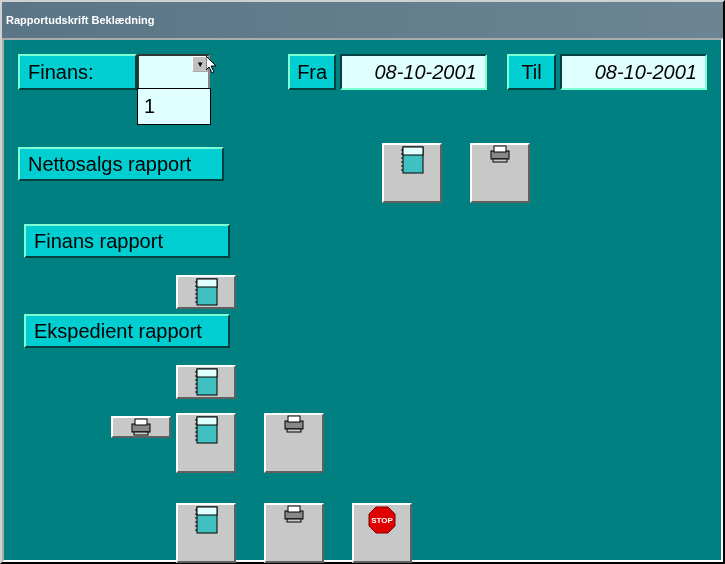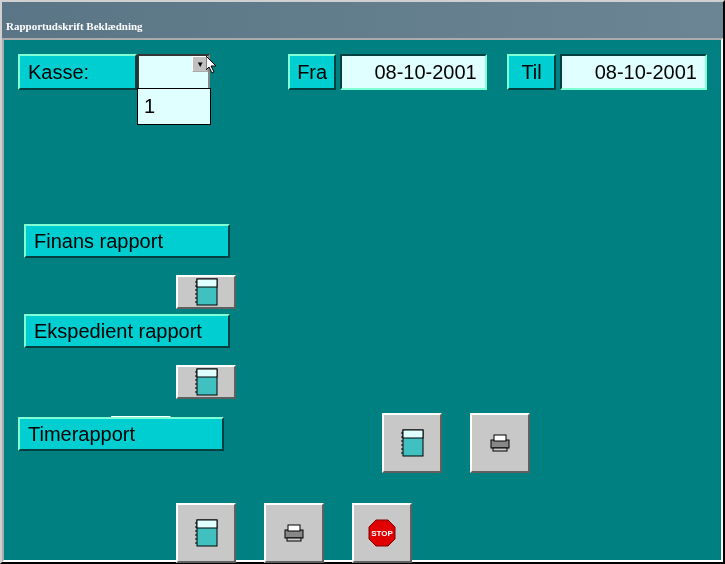--- a/index.html
+++ b/index.html
@@ -21,22 +21,21 @@
     flex-direction: column;
   }
   .titlebar {
     height: 18px;
     background: linear-gradient(to right, #5a7585, #6b8594);
     color: #fff;
     font-size: 11px;
     font-weight: bold;
     padding: 18px 4px;
     display: flex;
-    align-items: flex-start;
-    font-family: Liberation Serif, serif;
+    align-items: center;
   }
   .content {
     flex: 1;
     background: #008080;
     border: 2px inset #fff;
     position: relative;
     padding: 8px;
   }
   .teal-label {
     background: #00CED1;
@@ -58,20 +57,21 @@
     border-top-color: #004040;
     border-left-color: #004040;
     border-right-color: #7fffd4;
     border-bottom-color: #7fffd4;
     font-size: 20px;
     padding: 10px 8px;
     display: flex;
     align-items: center;
     justify-content: flex-end;
     color: #000;
+    font-style: italic;
   }
   .top-row {
     display: flex;
     gap: 0;
     height: 36px;
     position: absolute;
     top: 14px;
     left: 14px;
     right: 14px;
   }
@@ -130,21 +130,21 @@
   .btn {
     width: 60px;
     height: 60px;
     background: #c8c8c8;
     border: 2px solid;
     border-top-color: #fff;
     border-left-color: #fff;
     border-right-color: #606060;
     border-bottom-color: #606060;
     display: flex;
-    align-items: center;
+    align-items: flex-start;
     justify-content: center;
     cursor: pointer;
     margin-top: 17px;
   }
   .btn-view { margin-left: 158px; }
   .btn-print { margin-left: 28px; }
   .btn-stop { margin-left: 28px; }
 
   .row1 { top: 94px; }
   .row2 { top: 184px; flex-direction: column; }
@@ -157,40 +157,62 @@
 </head>
 <body>
 
 <div class="window">
   <div class="titlebar">
     <span>Rapportudskrift Beklædning</span>
   </div>
   <div class="content">
 
     <div class="top-row">
-      <div class="teal-label kasse-lbl">Kasse:</div>
+      <div class="teal-label kasse-lbl">Finans:</div>
       <div class="kasse-combo">
         <span></span>
         <div class="combo-btn">
           <span>▼</span>
         </div>
         <div class="combo-dropdown">
           <div>1</div>
         </div>
       </div>
       <div class="teal-label center fra-lbl">Fra</div>
       <div class="date-field fra-date">08-10-2001</div>
       <div class="teal-label center til-lbl">Til</div>
       <div class="date-field til-date">08-10-2001</div>
     </div>
 
     <svg class="cursor" width="16" height="20" viewBox="0 0 16 20">
       <path d="M0 0 L0 14 L3 11 L6 17 L8 16 L5 10 L10 10 Z" fill="#fff" stroke="#000" stroke-width="1"></path>
     </svg>
 
+    <div class="report-row row1">
+      <div class="teal-label report-label">Nettosalgs rapport</div>
+      <div class="btn btn-view">
+        <svg width="26" height="30">
+            <rect x="4" y="2" width="20" height="26" fill="#40c0c0" stroke="#000"></rect>
+            <rect x="4" y="2" width="20" height="8" fill="#e0ffff" stroke="#000"></rect>
+            <line x1="2" y1="5" x2="4" y2="5" stroke="#000"></line>
+            <line x1="2" y1="9" x2="4" y2="9" stroke="#000"></line>
+            <line x1="2" y1="13" x2="4" y2="13" stroke="#000"></line>
+            <line x1="2" y1="17" x2="4" y2="17" stroke="#000"></line>
+            <line x1="2" y1="21" x2="4" y2="21" stroke="#000"></line>
+            <line x1="2" y1="25" x2="4" y2="25" stroke="#000"></line>
+          </svg>
+      </div>
+      <div class="btn btn-print">
+        <svg width="22" height="18">
+            <rect x="2" y="6" width="18" height="8" fill="#888" stroke="#000"></rect>
+            <rect x="5" y="1" width="12" height="6" fill="#fff" stroke="#000"></rect>
+            <rect x="4" y="14" width="14" height="3" fill="#ccc" stroke="#000"></rect>
+          </svg>
+      </div>
+    </div>
 
     <div class="report-row row2">
       <div class="teal-label report-label">Finans rapport</div>
       <div class="btn btn-view">
         <svg width="26" height="30">
             <rect x="4" y="2" width="20" height="26" fill="#40c0c0" stroke="#000"></rect>
             <rect x="4" y="2" width="20" height="8" fill="#e0ffff" stroke="#000"></rect>
             <line x1="2" y1="5" x2="4" y2="5" stroke="#000"></line>
             <line x1="2" y1="9" x2="4" y2="9" stroke="#000"></line>
             <line x1="2" y1="13" x2="4" y2="13" stroke="#000"></line>
@@ -225,21 +247,20 @@
       <div class="btn btn-print">
         <svg width="22" height="18">
             <rect x="2" y="6" width="18" height="8" fill="#888" stroke="#000"></rect>
             <rect x="5" y="1" width="12" height="6" fill="#fff" stroke="#000"></rect>
             <rect x="4" y="14" width="14" height="3" fill="#ccc" stroke="#000"></rect>
           </svg>
       </div>
     </div>
 
     <div class="report-row row4">
-      <div class="teal-label report-label">Timerapport</div>
       <div class="btn btn-view">
         <svg width="26" height="30">
             <rect x="4" y="2" width="20" height="26" fill="#40c0c0" stroke="#000"></rect>
             <rect x="4" y="2" width="20" height="8" fill="#e0ffff" stroke="#000"></rect>
             <line x1="2" y1="5" x2="4" y2="5" stroke="#000"></line>
             <line x1="2" y1="9" x2="4" y2="9" stroke="#000"></line>
             <line x1="2" y1="13" x2="4" y2="13" stroke="#000"></line>
             <line x1="2" y1="17" x2="4" y2="17" stroke="#000"></line>
             <line x1="2" y1="21" x2="4" y2="21" stroke="#000"></line>
             <line x1="2" y1="25" x2="4" y2="25" stroke="#000"></line>

